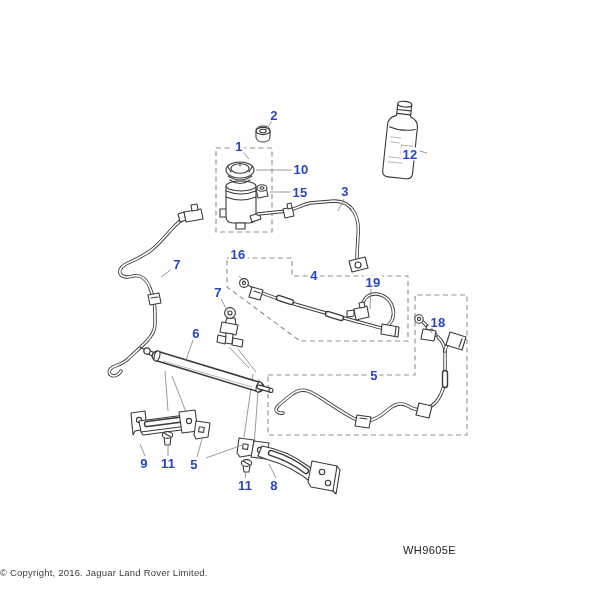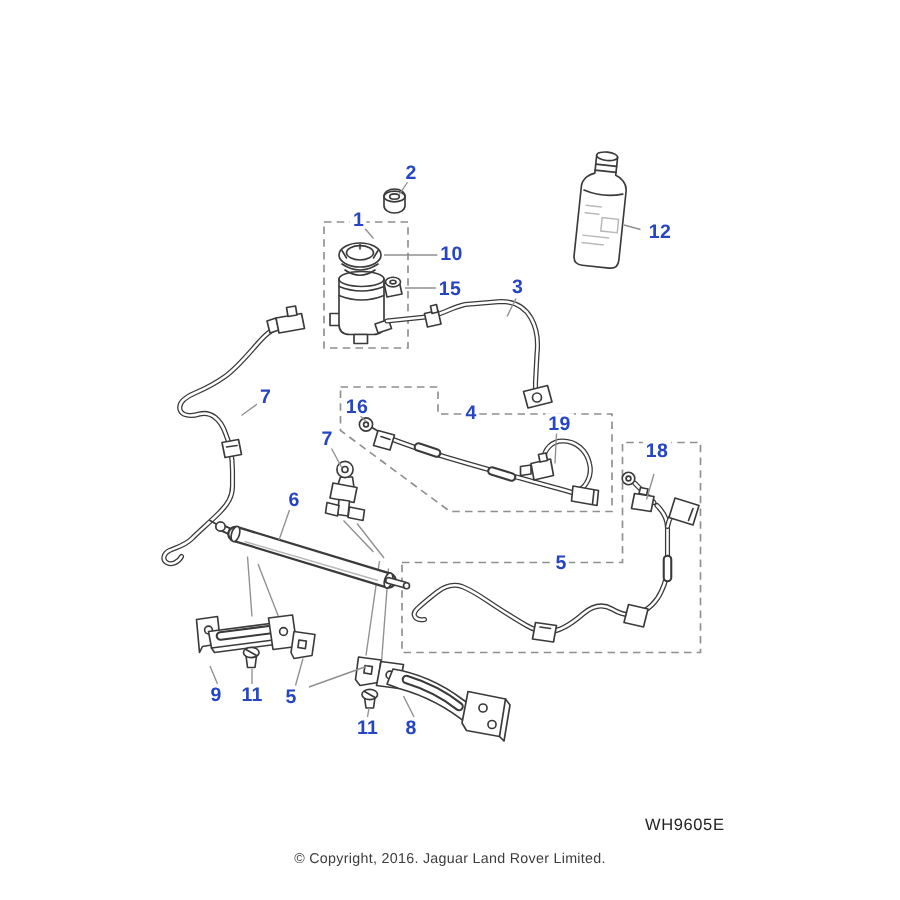--- a/index.html
+++ b/index.html
@@ -20,25 +20,25 @@
   .c2{fill:none;stroke:#fff;stroke-width:8;stroke-linecap:round;}
   .f1{fill:none;stroke:var(--line,#3a3a3a);stroke-width:5;stroke-linecap:round;}
   .f2{fill:none;stroke:#fff;stroke-width:2.6;stroke-linecap:round;}
   .shade{stroke:#b9b9b9;stroke-width:1;fill:none;}
   .callout{
     position:absolute;transform:translate(-50%,-50%);
     color:var(--accent,#2545c5);font-size:13px;font-weight:bold;line-height:1;
     background:#fff;padding:0 2px;letter-spacing:.2px;cursor:pointer;user-select:none;
   }
   .diagram-code{
-    position:absolute;left:403px;top:544px;width:80px;text-align:right;
+    position:absolute;left:403px;top:544px;width:80px;text-align:left;
     color:#222;font-size:11px;letter-spacing:.4px;
   }
   .copyright{
-    position:absolute;left:0;top:567px;width:600px;text-align:center;
+    position:absolute;left:0;top:567px;width:600px;text-align:left;
     color:#3c3c3c;font-size:9.5px;letter-spacing:.2px;
   }
 </style>
 </head>
 <body>
 
 <div class="canvas">
 
 <svg width="600" height="600" viewBox="0 0 600 600">
   <defs>
@@ -275,24 +275,24 @@
 <div class="callout" style="left:345px;top:191px">3</div>
 <div class="callout" style="left:314px;top:275px">4</div>
 <div class="callout" style="left:374px;top:375px">5</div>
 <div class="callout" style="left:196px;top:333px">6</div>
 <div class="callout" style="left:177px;top:264px">7</div>
 <div class="callout" style="left:274px;top:485px">8</div>
 <div class="callout" style="left:144px;top:463px">9</div>
 <div class="callout" style="left:194px;top:464px">5</div>
 <div class="callout" style="left:168px;top:463px">11</div>
 <div class="callout" style="left:245px;top:485px">11</div>
-<div class="callout" style="left:440px;top:154px">12</div>
+<div class="callout" style="left:410px;top:154px">12</div>
 <div class="callout" style="left:301px;top:169px">10</div>
 <div class="callout" style="left:300px;top:192px">15</div>
 <div class="callout" style="left:218px;top:292px">7</div>
-<div class="callout" style="left:238px;top:271px">16</div>
+<div class="callout" style="left:238px;top:254px">16</div>
 <div class="callout" style="left:373px;top:282px">19</div>
-<div class="callout" style="left:438px;top:300px">18</div>
+<div class="callout" style="left:438px;top:322px">18</div>
 
 <div class="diagram-code">WH9605E</div>
 <div class="copyright">© Copyright, 2016. Jaguar Land Rover Limited.</div>
 
 </div>
 
 </body></html>

